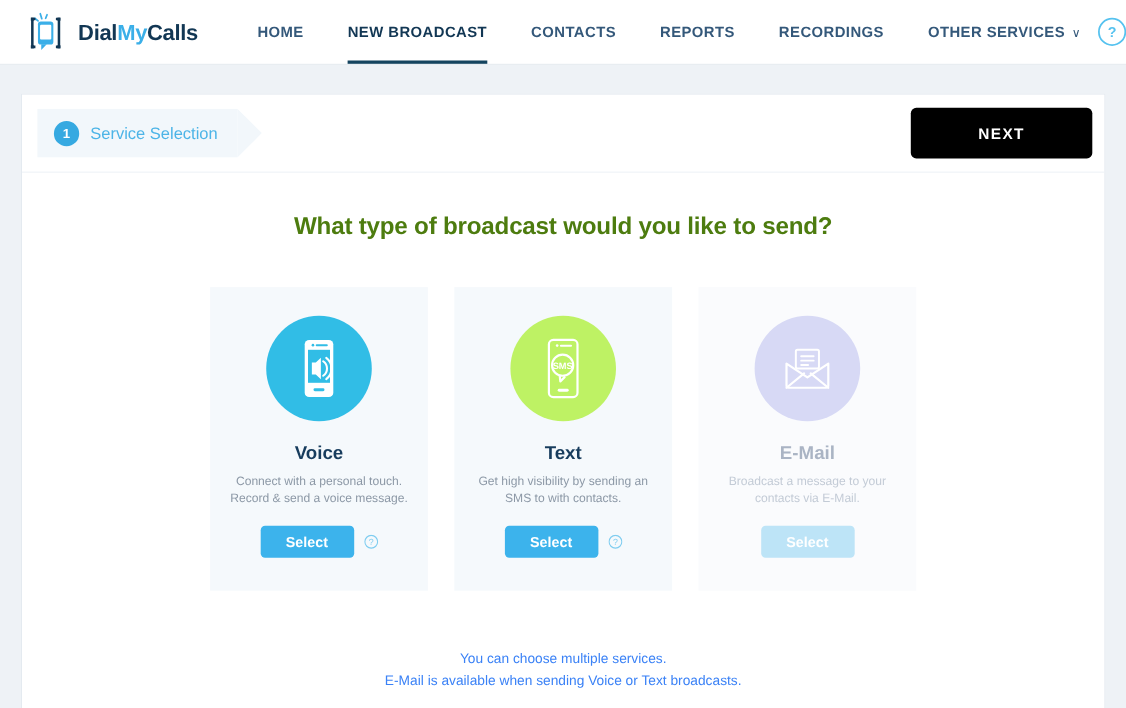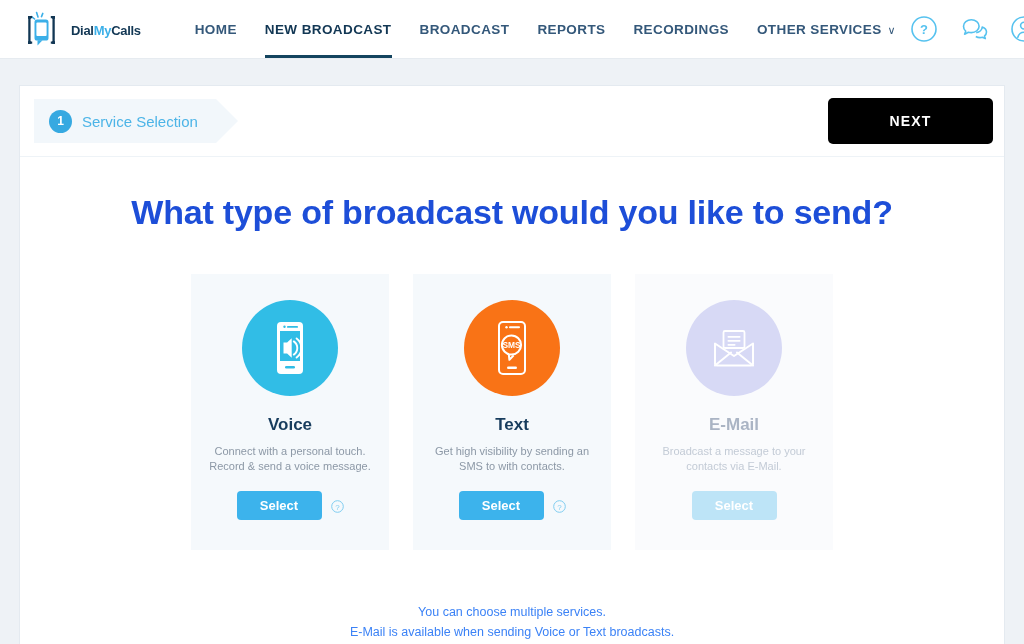--- a/index.html
+++ b/index.html
@@ -36,34 +36,34 @@
     position: relative;
     top: 1px;
   }
   .logo-mark {
     width: 44px;
     height: 40px;
     position: relative;
     flex: 0 0 auto;
   }
   .logo-text {
-    font-size: 13px;
+    font-size: 20px;
     font-weight: bold;
     letter-spacing: -0.3px;
     white-space: nowrap;
   }
   .logo-dial { color: #123754; }
   .logo-my { color: #3bafe8; }
   .logo-calls { color: #123754; }
 
   .nav {
     display: flex;
     align-items: center;
     height: 100%;
-    gap: 0px;
+    gap: 12px;
   }
   .nav-item {
     font-size: 13.5px;
     font-weight: bold;
     letter-spacing: 0.4px;
     color: #34587a;
     padding: 0 14px;
     height: 100%;
     display: flex;
     align-items: center;
@@ -177,23 +177,23 @@
     letter-spacing: 1.2px;
     cursor: default;
   }
 
   
   .body-area {
     padding-top: 36px;
     text-align: center;
   }
   .headline {
-    font-size: 34px;
-    font-weight: bold;
-    color: #1d4ed8;
+    font-size: 22px;
+    font-weight: bold;
+    color: #4d7c0f;
     letter-spacing: -0.2px;
   }
 
   .cards {
     display: flex;
     justify-content: center;
     gap: 24px;
     margin-top: 42px;
   }
   .card {
@@ -207,21 +207,21 @@
   }
   .card.disabled { background: #fafbfd; }
 
   .card-icon {
     width: 96px; height: 96px;
     border-radius: 50%;
     display: flex; align-items: center; justify-content: center;
     flex: 0 0 auto;
   }
   .icon-voice { background: #31bde6; }
-  .icon-text  { background: #f97316; }
+  .icon-text  { background: #bef264; }
   .icon-mail  { background: #d7d9f5; }
 
   .card-title {
     margin-top: 19px;
     font-size: 17px;
     font-weight: bold;
     color: #173c5d;
   }
   .card.disabled .card-title { color: #aab4c4; }
 
@@ -293,21 +293,21 @@
   </div>
 
   <nav class="nav">
     <div class="nav-item">
       <span>HOME</span>
     </div>
     <div class="nav-item active">
       <span>NEW BROADCAST</span>
     </div>
     <div class="nav-item">
-      <span>BROADCAST</span>
+      <span>CONTACTS</span>
     </div>
     <div class="nav-item">
       <span>REPORTS</span>
     </div>
     <div class="nav-item">
       <span>RECORDINGS</span>
     </div>
     <div class="nav-item">
       <span>OTHER SERVICES</span>
       <span class="caret">∨</span>

